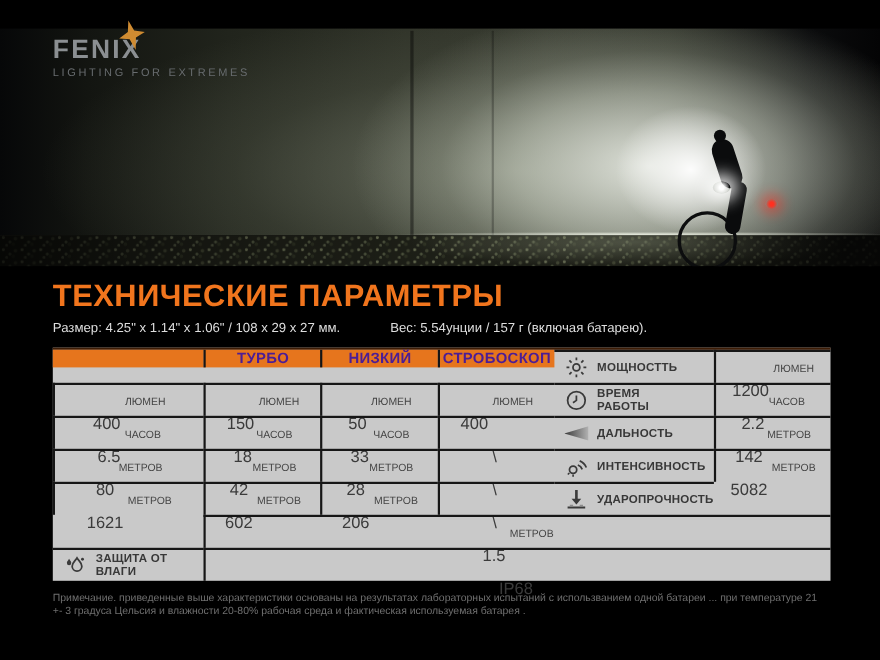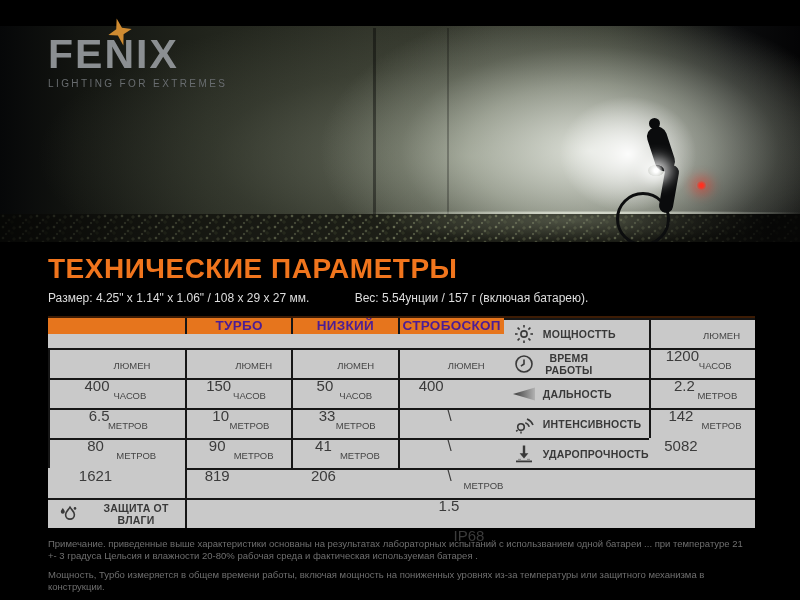--- a/index.html
+++ b/index.html
@@ -36,38 +36,38 @@
   .cy-wheel{position:absolute;left:616px;top:192px;width:48px;height:48px;border-radius:50%;border:3px solid #0c0d0e;background:transparent;}
   .headlight{position:absolute;left:648px;top:165px;width:16px;height:11px;border-radius:50%;
     background:radial-gradient(circle,#ffffff 20%,rgba(255,255,255,0.35) 60%,transparent 75%);
     box-shadow:0 0 14px 7px rgba(255,255,255,0.85);}
   .taillight{position:absolute;left:696px;top:181px;width:11px;height:9px;border-radius:50%;
     background:radial-gradient(circle,#ff3020 25%,rgba(255,40,25,0.45) 60%,transparent 80%);
     box-shadow:0 0 11px 5px rgba(255,35,20,0.4);}
 
   
   .logo{position:absolute;left:48px;top:34px;}
-  .logo-name{font-size:41px;font-weight:bold;color:#8b8f92;letter-spacing:2px;line-height:1;}
+  .logo-name{font-size:24px;font-weight:bold;color:#8b8f92;letter-spacing:2px;line-height:1;}
   .logo-star{position:absolute;left:60px;top:-16px;}
   .logo-tag{margin-top:3px;font-size:10px;color:#686c6f;letter-spacing:2.4px;}
 
   
   .content{position:absolute;left:0;top:246px;width:800px;padding:0;}
   .title{margin:8px 0 0 48px;font-size:28px;font-weight:bold;color:#f1751d;letter-spacing:0.5px;line-height:1.1;}
   .subtitle{margin:6px 0 0 48px;font-size:12px;color:#dedede;}
   .subtitle .sz{margin-right:42px;}
 
   .spec-table{margin:11px 48px 0 48px;width:707px;display:grid;
     grid-template-columns:137px repeat(5,1fr);background:#c9c9c9;border-top:2px solid #3d1c05;}
   .cell{display:flex;align-items:center;justify-content:center;}
   .th{height:16px;background:#e6751d;color:#4c1d95;font-weight:bold;font-size:13.5px;letter-spacing:0.3px;}
   .td{height:28px;color:#3b3b3b;}
   .bl{border-left:2px solid #161616;}
   .bt{border-top:2px solid #161616;}
-  .label-cell{justify-content:flex-start;padding-left:8px;gap:7px;text-align:center;}
+  .label-cell{justify-content:flex-start;padding-left:8px;gap:7px;}
   .label-cell .lab{font-size:10.5px;font-weight:bold;color:#383838;letter-spacing:0.2px;}
   .lab.wrap{max-width:52px;line-height:1.15;}
   .icon{display:flex;align-items:center;justify-content:center;width:24px;flex:0 0 24px;}
   .num{font-size:15px;color:#3b3b3b;margin-top:44px;}
   .unit{font-size:9.5px;font-weight:normal;color:#454545;margin-left:4px;padding-top:3px;}
   .span-val{grid-column:2 / -1;}
 
   .notes{margin:10px 48px 0 48px;color:#6f6f6f;font-size:9.5px;line-height:1.32;}
   .notes p{margin:0 0 6px 0;}
 </style>
@@ -165,21 +165,21 @@
       </div>
       <div class="cell td bt bl">
           <span class="num">2.2</span>
           <span class="unit">ЧАСОВ</span>
         </div>
       <div class="cell td bt bl">
           <span class="num">6.5</span>
           <span class="unit">ЧАСОВ</span>
         </div>
       <div class="cell td bt bl">
-          <span class="num">10</span>
+          <span class="num">18</span>
           <span class="unit">ЧАСОВ</span>
         </div>
       <div class="cell td bt bl">
           <span class="num">33</span>
           <span class="unit">ЧАСОВ</span>
         </div>
       <div class="cell td bt bl">
           <span class="num">\</span>
           <span class="unit"></span>
         </div>
@@ -200,25 +200,25 @@
       </div>
       <div class="cell td bt bl">
           <span class="num">142</span>
           <span class="unit">МЕТРОВ</span>
         </div>
       <div class="cell td bt bl">
           <span class="num">80</span>
           <span class="unit">МЕТРОВ</span>
         </div>
       <div class="cell td bt bl">
-          <span class="num">90</span>
-          <span class="unit">МЕТРОВ</span>
-        </div>
-      <div class="cell td bt bl">
-          <span class="num">41</span>
+          <span class="num">42</span>
+          <span class="unit">МЕТРОВ</span>
+        </div>
+      <div class="cell td bt bl">
+          <span class="num">28</span>
           <span class="unit">МЕТРОВ</span>
         </div>
       <div class="cell td bt bl">
           <span class="num">\</span>
           <span class="unit"></span>
         </div>
 
       <div class="cell td bt label-cell">
         <span class="icon">
           <svg width="22" height="20" viewBox="0 0 22 20">
@@ -233,21 +233,21 @@
       </div>
       <div class="cell td bt bl">
           <span class="num">5082</span>
           <span class="unit">МЕТРОВ</span>
         </div>
       <div class="cell td bt bl">
           <span class="num">1621</span>
           <span class="unit">МЕТРОВ</span>
         </div>
       <div class="cell td bt bl">
-          <span class="num">819</span>
+          <span class="num">602</span>
           <span class="unit">МЕТРОВ</span>
         </div>
       <div class="cell td bt bl">
           <span class="num">206</span>
           <span class="unit">МЕТРОВ</span>
         </div>
       <div class="cell td bt bl">
           <span class="num">\</span>
           <span class="unit"></span>
         </div>
@@ -280,16 +280,15 @@
         <span class="lab">ЗАЩИТА ОТ ВЛАГИ</span>
       </div>
       <div class="cell td bt bl span-val">
         <span class="num">IP68</span>
           <span class="unit"></span>
       </div>
     </div>
 
     <div class="notes">
       <p>Примечание. приведенные выше характеристики основаны на результатах лабораторных испытаний с использванием одной батареи ... при температуре 21 +- 3 градуса Цельсия и влажности 20-80% рабочая среда и фактическая используемая батарея .</p>
-      <p>Мощность, Турбо измеряется в общем времени работы, включая мощность на пониженных уровнях из-за температуры или защитного механизма в конструкции.</p>
     </div>
   </div>
 </div>
 
 </body></html>

